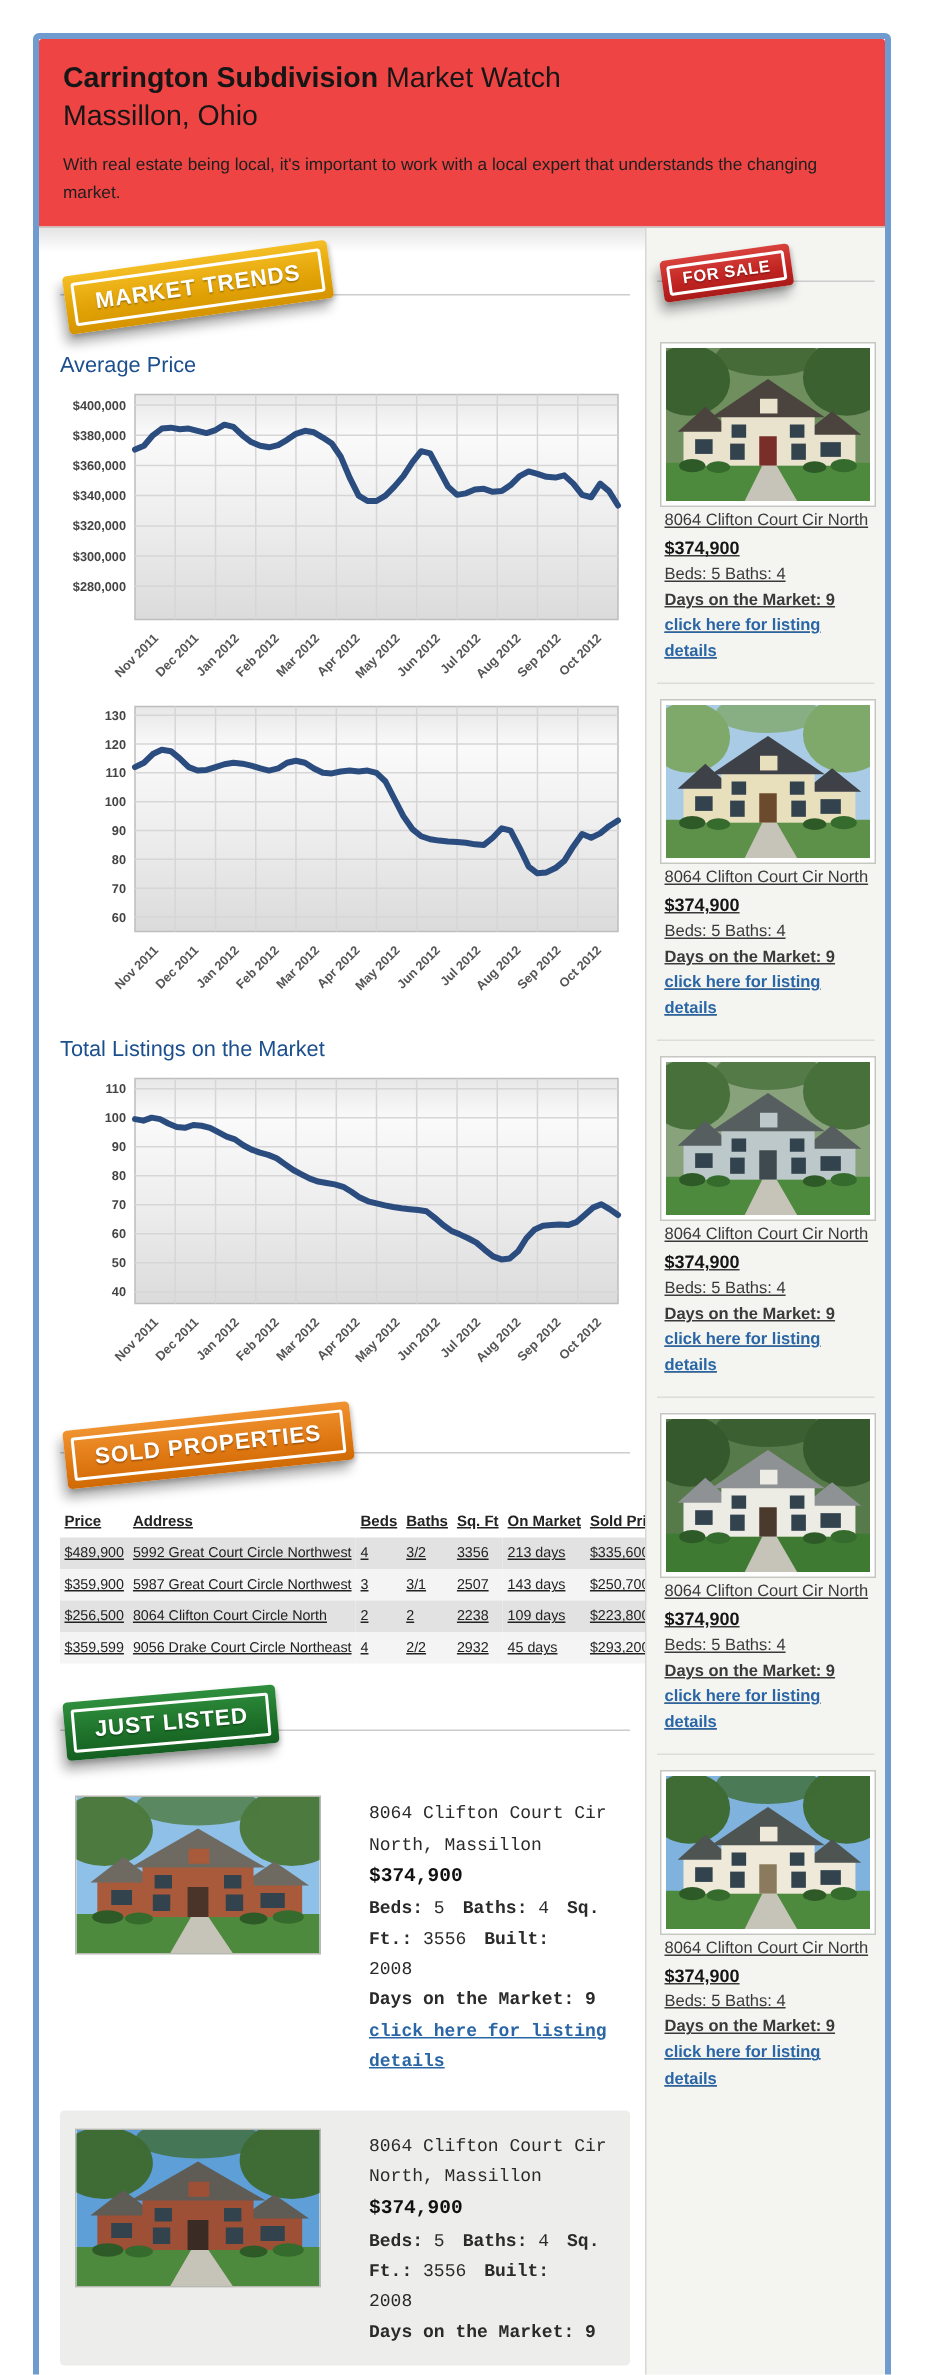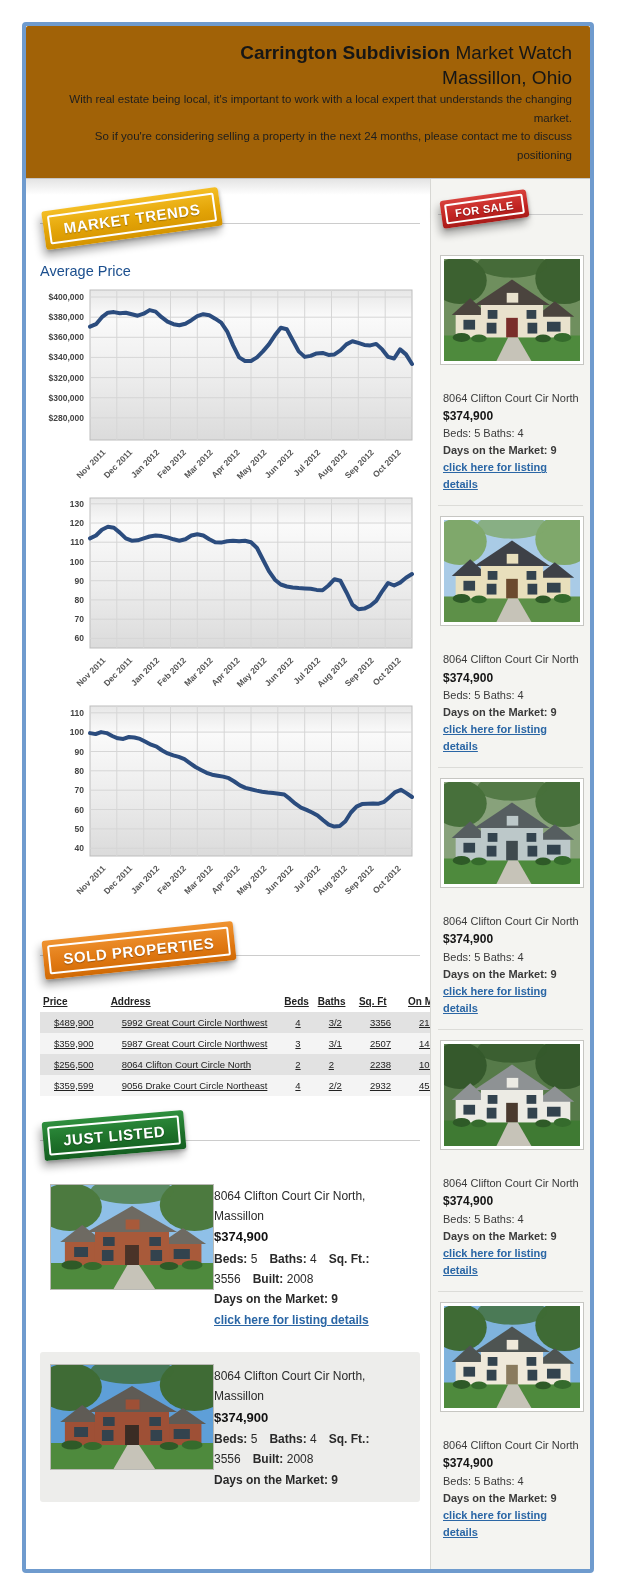--- a/index.html
+++ b/index.html
@@ -8,24 +8,24 @@
     font-family:"Liberation Sans","DejaVu Sans",sans-serif;color:#222;
     -webkit-font-smoothing:antialiased;
   }
   a{cursor:pointer;}
   .frame{
     margin:22px 0 0 22px;width:564px;min-height:1453px;
     border:4px solid #6f9bce;border-radius:4px;background:#ffffff;
     box-sizing:content-box;
   }
   
-  .header{background:#a16207;padding:14px 18px 13px 16px;border-radius:2px 2px 0 0;text-align:right;}
+  .header{background:#ef4444;padding:14px 18px 13px 16px;border-radius:2px 2px 0 0;}
   .title{font-size:19px;line-height:1.32;color:#161616;}
   .title b{font-weight:bold;}
-  .intro{font-size:11.5px;line-height:1.62;color:#1e1e1e;}
+  .intro{margin-top:11px;font-size:11.5px;line-height:1.62;color:#1e1e1e;}
   
   .body-row{
     display:flex;align-items:stretch;border-top:1px solid #c6c6c6;
     background:linear-gradient(180deg,#e4e4e4 0,#ffffff 16px);
   }
   .main{width:404px;box-sizing:border-box;padding:6px 10px 18px 14px;}
   .sidebar{
     width:160px;box-sizing:border-box;border-left:1px solid #d7d7d3;
     background:#f4f4f1;padding:10px 7px 16px 7px;
   }
@@ -48,55 +48,54 @@
   .badge-sm .badge-inner{font-size:11px;padding:2px 8px;letter-spacing:.4px;}
   .badge-sm{padding:4px;}
   .badge-wrap-sm{height:36px;margin:6px 0 14px 0;}
   .badge-wrap-sm .badge-rule{top:19px;}
   
   h2.sec{margin:18px 0 6px 0;font-size:14.5px;color:#1c4f8e;font-weight:normal;}
   .chart{width:380px;height:208px;font-weight:bold;}
   
   table.sold{width:100%;border-collapse:collapse;margin:14px 0 4px 0;font-size:9.5px;color:#222;text-decoration:underline;}
   table.sold th{font-size:10px;text-align:left;padding:5px 3px;font-weight:bold;white-space:nowrap;}
-  table.sold td{padding:5px 14px;white-space:nowrap;}
+  table.sold td{padding:5px 3px;white-space:nowrap;}
   table.sold tr.odd{background:#e2e2e2;}
   table.sold tr.even{background:#f4f4f4;}
   
-  .jl-item{display:flex;gap:0;padding:12px 10px;margin-top:10px;border-radius:3px;}
+  .jl-item{display:flex;gap:32px;padding:12px 10px;margin-top:10px;border-radius:3px;font-family:Liberation Mono, monospace;}
   .jl-item.alt{background:#ededeb;}
   .jl-photo{width:162px;height:104px;flex:0 0 auto;border:1px solid #b9b9b4;background:#fff;}
   .jl-photo svg{width:100%;height:100%;display:block;}
   .jl-details{font-size:12px;line-height:1.7;color:#2a2a2a;padding-top:2px;}
   .jl-price{font-weight:bold;font-size:13px;color:#111;}
   .jl-specs span.v{margin-right:12px;}
   .jl-specs b{font-weight:bold;}
   .bold-line{font-weight:bold;}
   a.listing-link{color:#2a66a5;font-weight:bold;text-decoration:underline;}
   
   .sale-card{padding:10px 2px 12px 2px;border-bottom:1px solid #dcdcd8;}
   .sale-card:last-child{border-bottom:none;}
   .sale-photo-frame{background:#ffffff;border:1px solid #c6c6c2;padding:3px;width:136px;margin:0 auto;}
   .sale-photo-frame svg{width:136px;height:102px;display:block;}
-  .sale-text{margin-top:25px;font-size:11px;line-height:1.55;color:#3a3a3a;padding-left:3px;}
+  .sale-text{margin-top:1px;font-size:11px;line-height:1.55;color:#3a3a3a;padding-left:3px;text-decoration:underline;}
   .sale-price{font-weight:bold;font-size:12px;color:#151515;}
 </style>
 </head>
 <body>
 
 <div class="frame">
 
   <div class="header">
     <div class="title">
       <b>Carrington Subdivision</b><span> Market Watch</span><br>
       <span>Massillon, Ohio</span>
     </div>
     <div class="intro">
       <div>With real estate being local, it's important to work with a local expert that understands the changing market.</div>
-      <div>So if you're considering selling a property in the next 24 months, please contact me to discuss positioning</div>
     </div>
   </div>
 
   <div class="body-row">
 
     <div class="main">
 
       <div class="badge-wrap">
         <div class="badge-rule"></div>
         <div class="badge badge-gold">
@@ -200,20 +199,21 @@
             <text x="200.3" y="168" font-size="8.5" fill="#555" text-anchor="end" transform="rotate(-45 200.3 168)">Apr 2012</text>
             <text x="227.1" y="168" font-size="8.5" fill="#555" text-anchor="end" transform="rotate(-45 227.1 168)">May 2012</text>
             <text x="253.9" y="168" font-size="8.5" fill="#555" text-anchor="end" transform="rotate(-45 253.9 168)">Jun 2012</text>
             <text x="280.8" y="168" font-size="8.5" fill="#555" text-anchor="end" transform="rotate(-45 280.8 168)">Jul 2012</text>
             <text x="307.6" y="168" font-size="8.5" fill="#555" text-anchor="end" transform="rotate(-45 307.6 168)">Aug 2012</text>
             <text x="334.4" y="168" font-size="8.5" fill="#555" text-anchor="end" transform="rotate(-45 334.4 168)">Sep 2012</text>
             <text x="361.3" y="168" font-size="8.5" fill="#555" text-anchor="end" transform="rotate(-45 361.3 168)">Oct 2012</text>
             <polyline points="50.0,45.4 56.0,42.5 61.9,36.7 67.9,33.8 73.9,34.8 79.8,39.6 85.8,45.4 91.7,47.7 97.7,47.3 103.7,45.4 109.6,43.5 115.6,42.5 121.6,43.1 127.5,44.4 133.5,46.3 139.4,47.7 145.4,46.3 151.4,42.5 157.3,41.2 163.3,42.5 169.3,46.3 175.2,49.2 181.2,49.6 187.1,48.3 193.1,47.7 199.1,48.3 205.0,47.7 211.0,49.2 217.0,55.0 222.9,66.5 228.9,78.1 234.9,86.7 240.8,91.5 246.8,93.5 252.7,94.4 258.7,95.0 264.7,95.4 270.6,95.8 276.6,96.9 282.6,97.3 288.5,92.5 294.5,86.2 300.4,87.7 306.4,99.2 312.4,111.7 318.3,116.2 324.3,115.6 330.3,112.7 336.2,107.9 342.2,98.3 348.1,90.0 354.1,92.5 360.1,89.6 366.0,84.8 372.0,81.0" fill="none" stroke="#2b4c7e" stroke-width="4" stroke-linejoin="round" stroke-linecap="round"></polyline>
           </svg></div>
 
+      <h2 class="sec">Total Listings on the Market</h2>
       <div class="chart"><svg width="380" height="208" xmlns="http://www.w3.org/2000/svg" font-family="Liberation Sans, sans-serif">
             <defs>
               <linearGradient id="bg2" x1="0" y1="0" x2="0" y2="1">
                 <stop offset="0" stop-color="#e7e7e7"></stop>
                 <stop offset="0.18" stop-color="#fafafa"></stop>
                 <stop offset="0.6" stop-color="#ececec"></stop>
                 <stop offset="1" stop-color="#dbdbdb"></stop>
               </linearGradient>
             </defs>
             <rect x="50" y="5" width="322" height="150" fill="url(#bg2)" stroke="#bdbdbd"></rect>

